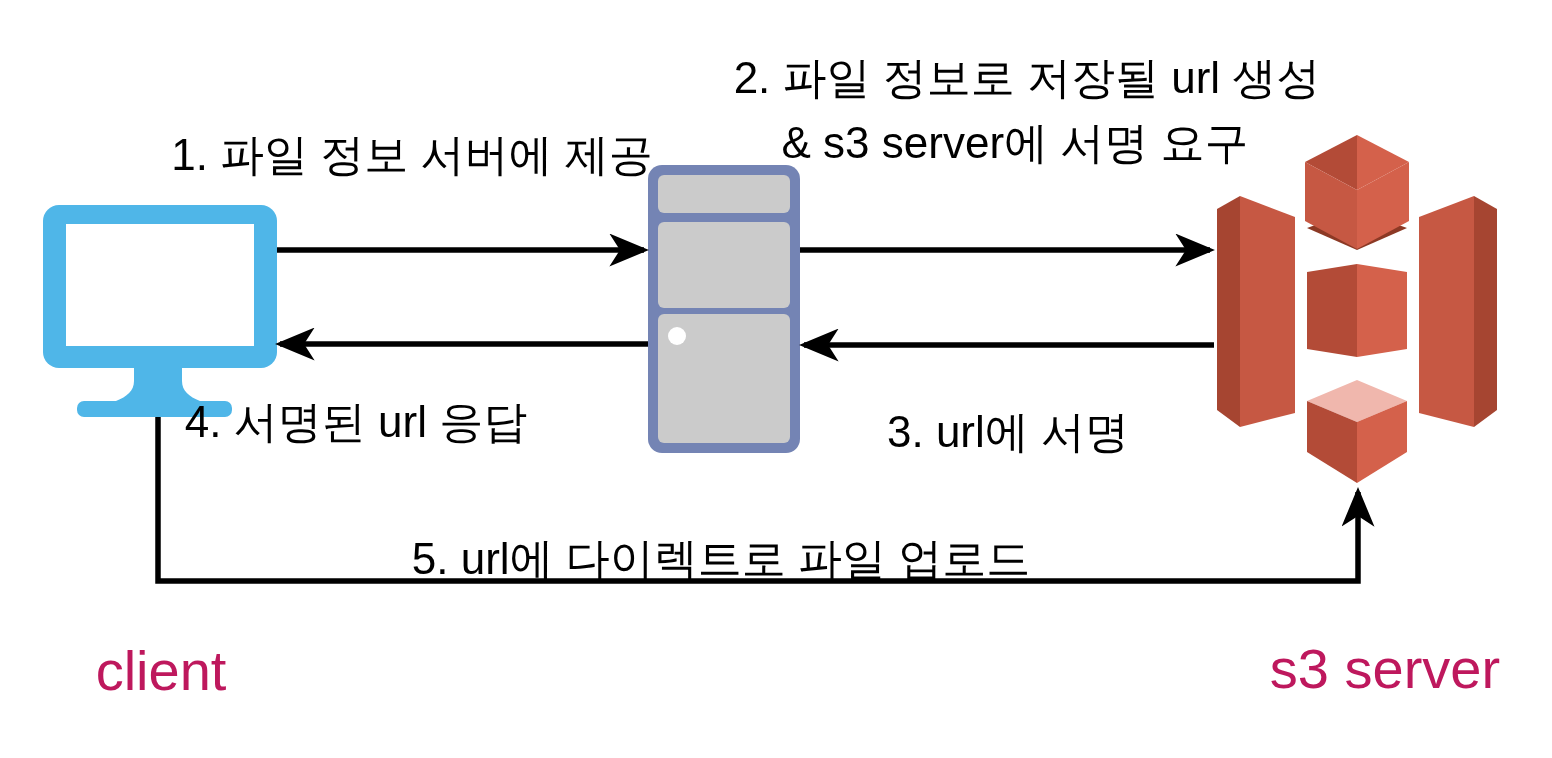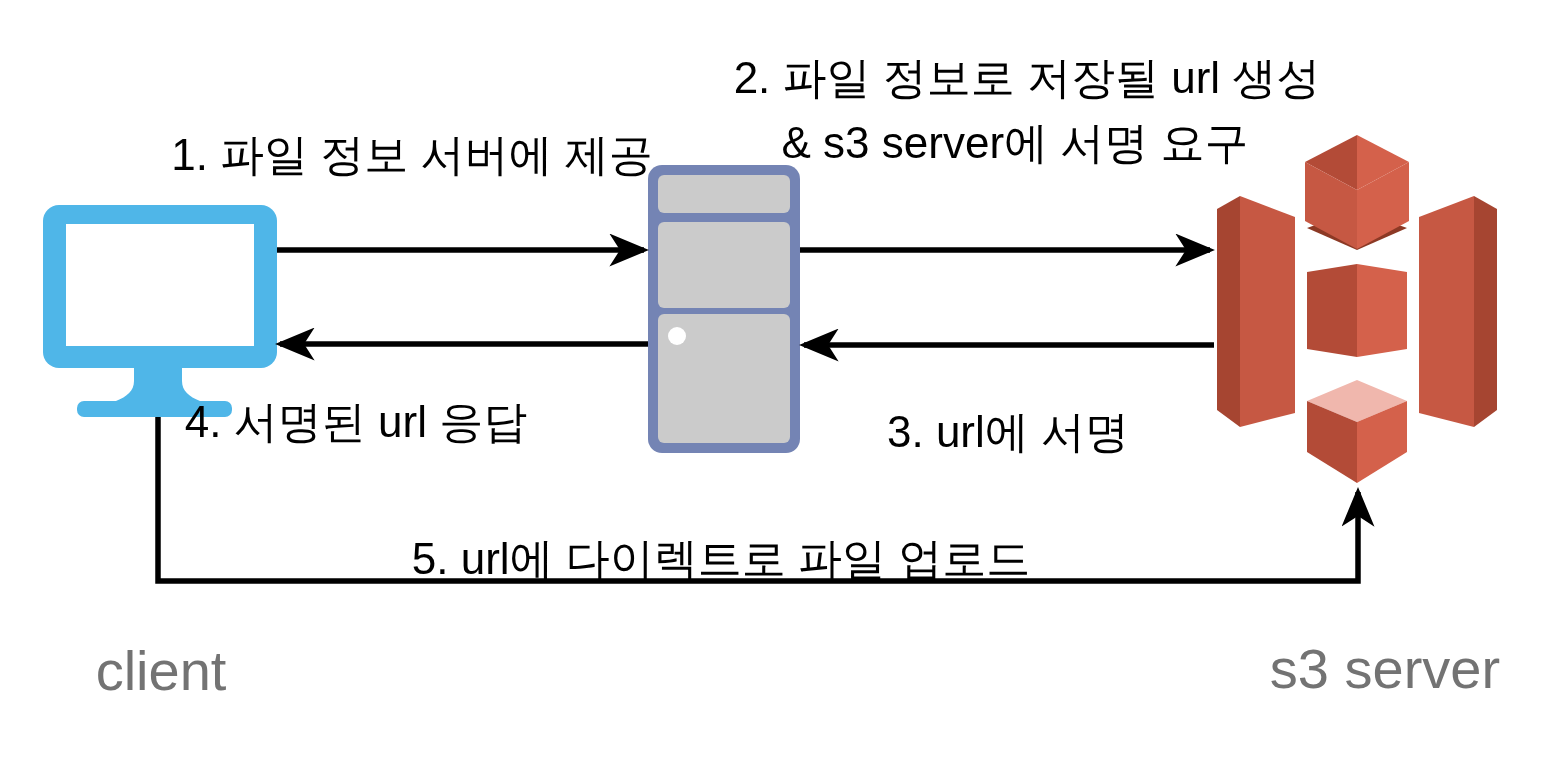--- a/index.html
+++ b/index.html
@@ -17,21 +17,21 @@
     white-space:nowrap;
     color:#000;
     font-size:44px;
     letter-spacing:0px;
     font-family:"Liberation Sans", sans-serif;
   }
   .node{
     position:absolute;
     transform:translate(-50%,-50%);
     white-space:nowrap;
-    color:#737373;
+    color:#be185d;
     font-size:56px;
     font-family:"Liberation Sans", sans-serif;
   }
 </style>
 </head>
 <body>
 
 <div class="canvas">
 
   <svg class="diagram-svg" width="1552" height="758" viewBox="0 0 1552 758">

